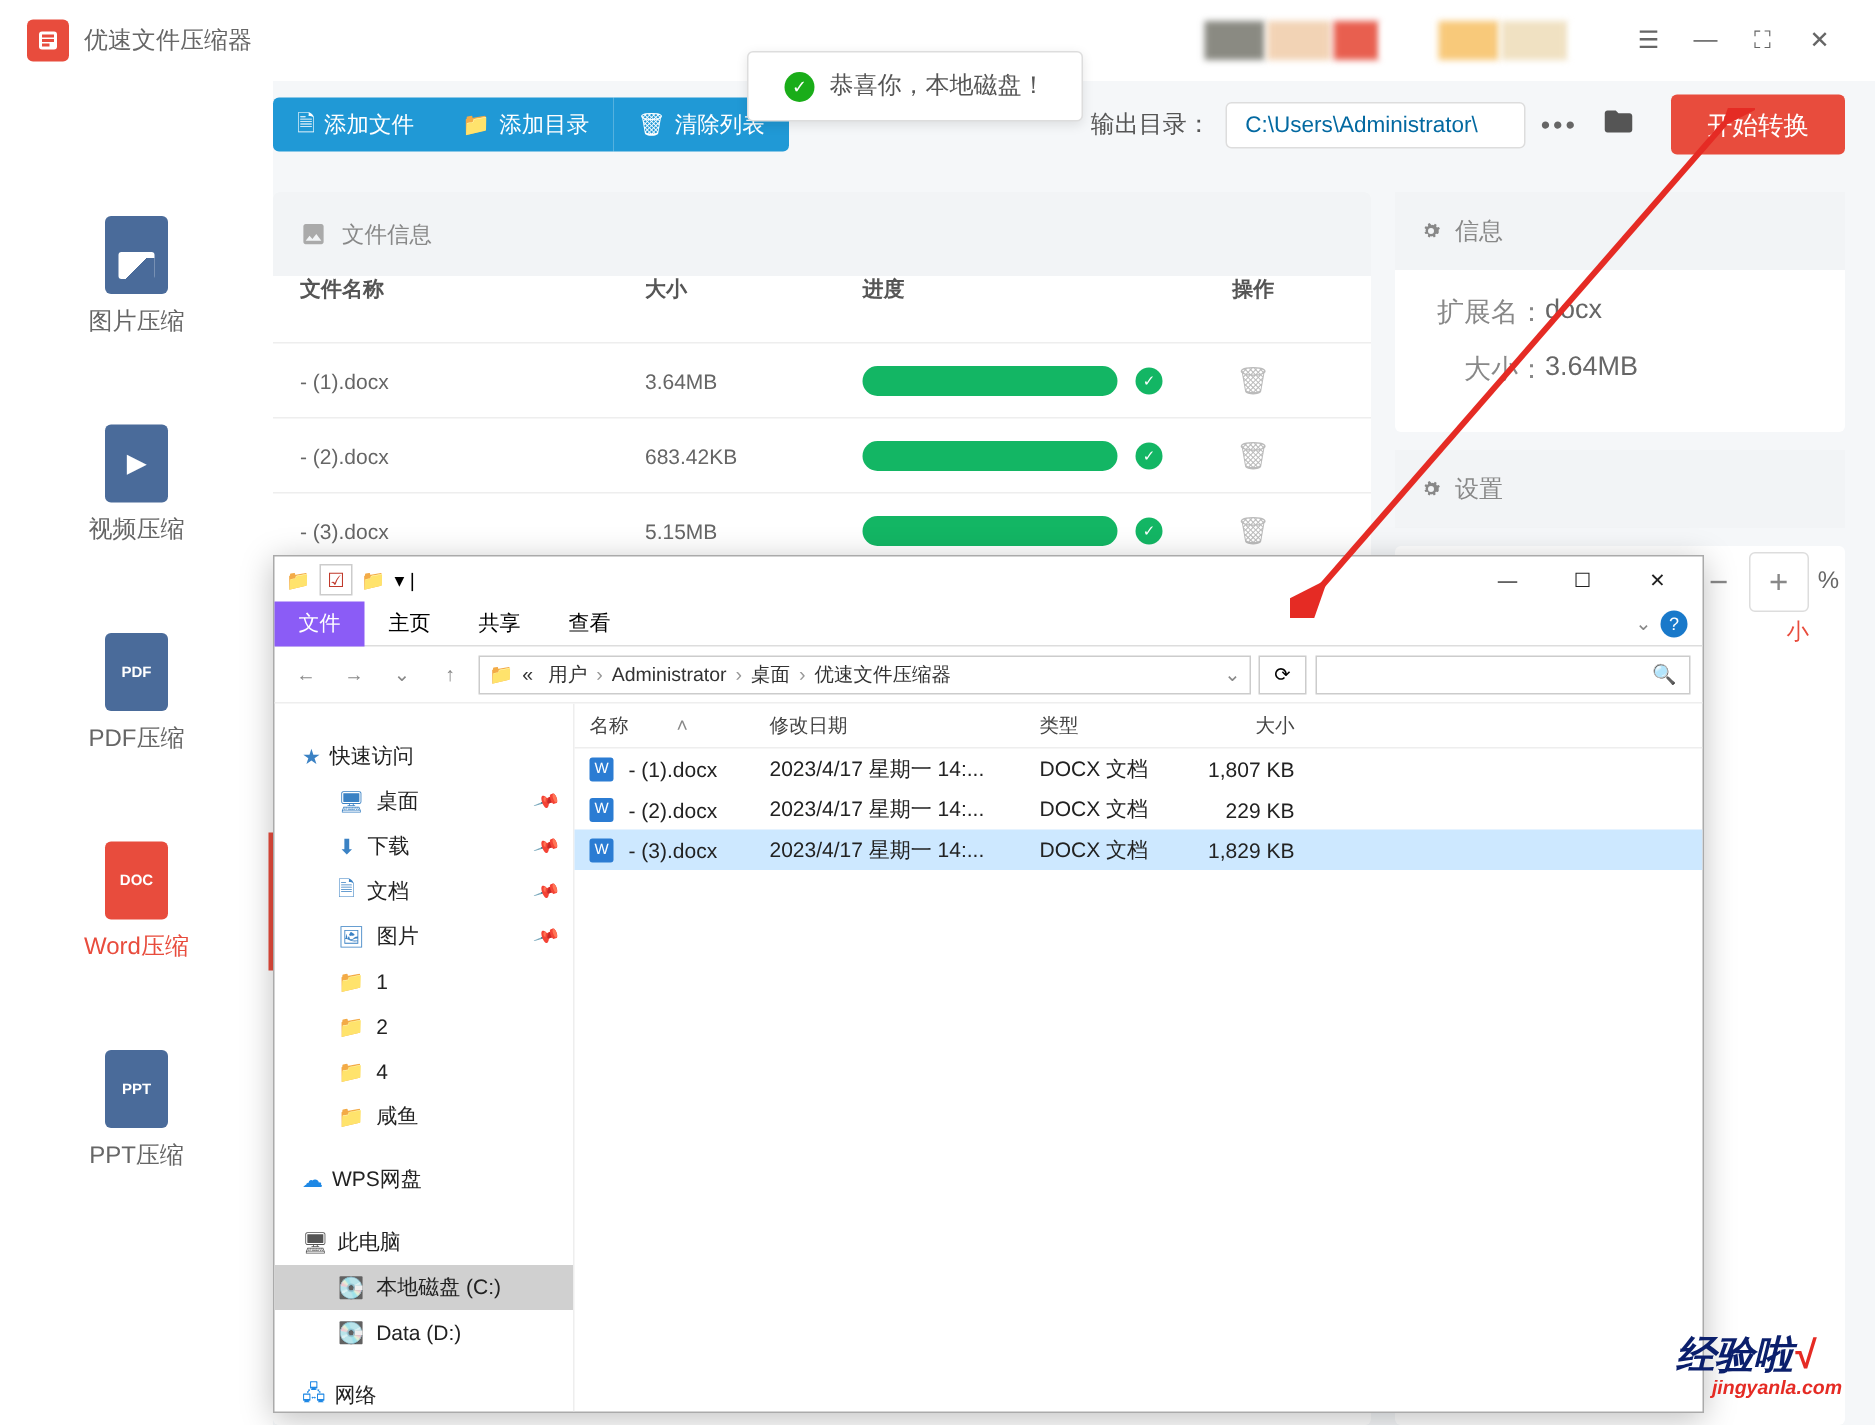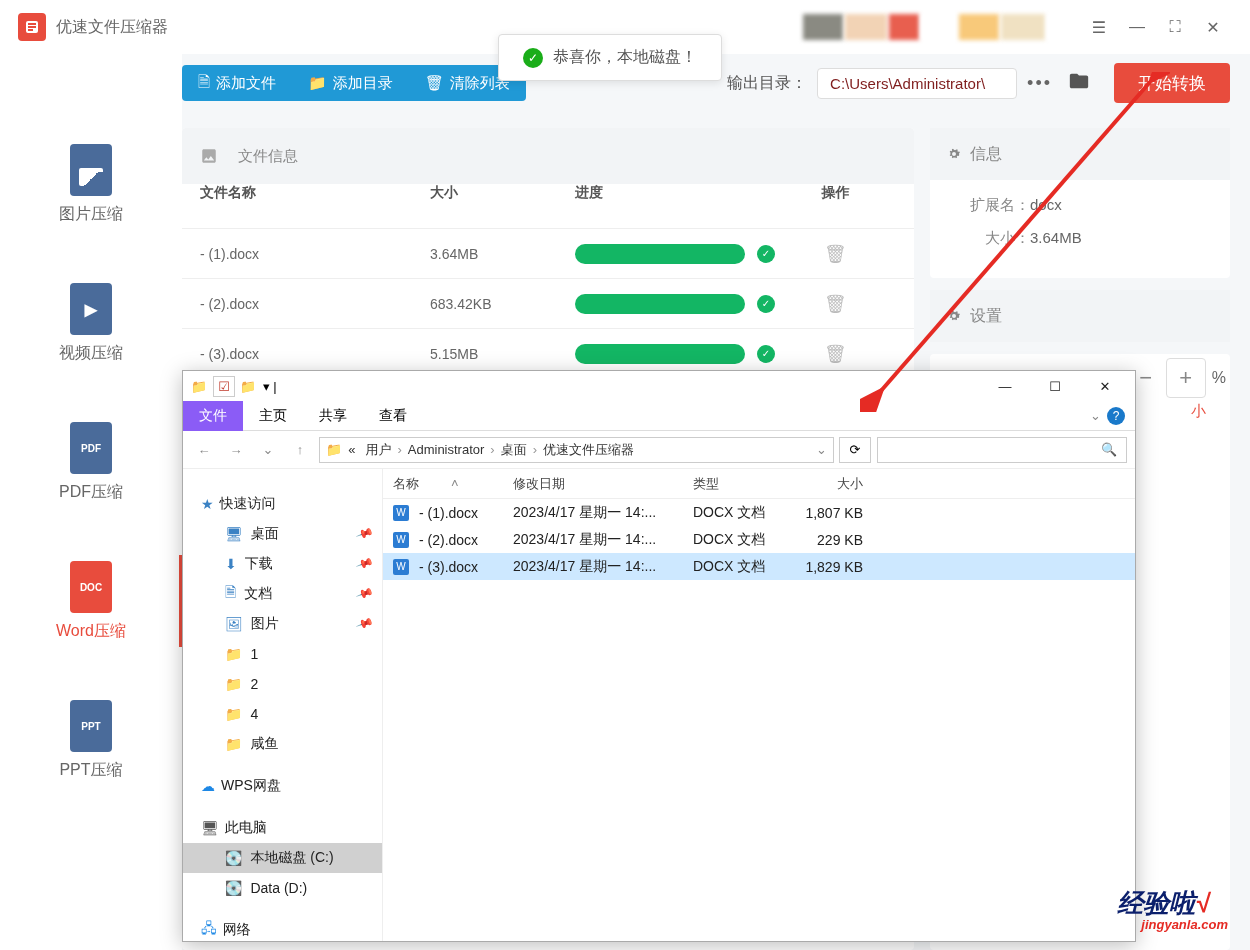--- a/index.html
+++ b/index.html
@@ -35,48 +35,48 @@
 .side-icon.doc{background:#e84c3d;}
 
 
 .content { flex: 1; background: #f5f7f9; display: flex; flex-direction: column; padding-right: 20px; }
 .toolbar { height: 58px; display: flex; align-items: center; gap: 0; }
 .tb-btn { height: 36px; padding: 0 16px; display: flex; align-items: center; gap: 6px; background: #2099d6; color: #fff; font-size: 15px; cursor: pointer; }
 .tb-btn:first-child { border-top-left-radius: 4px; border-bottom-left-radius: 4px; }
 .tb-btn:nth-child(3) { border-top-right-radius: 4px; border-bottom-right-radius: 4px; }
 .toolbar .spacer { flex: 1; }
 .out-label { color: #555; font-size: 16px; margin-right: 10px; }
-.out-path { background: #fff; border: 1px solid #ddd; border-radius: 4px; padding: 6px 12px; color: #7f1d1d; font-size: 15px; width: 200px; }
+.out-path { background: #fff; border: 1px solid #ddd; border-radius: 4px; padding: 6px 12px; color: #0369a1; font-size: 15px; width: 200px; }
 .dots { padding: 0 10px; color: #666; font-size: 18px; cursor: pointer; letter-spacing:2px;}
 .folder-ic { color: #666; cursor: pointer; padding:0 6px;}
 .start-btn { height: 40px; padding: 0 24px; background: #e84c3d; color: #fff; font-size: 17px; border-radius: 4px; display: flex; align-items: center; cursor: pointer; margin-left: 18px; }
 
 
 .toast { position: absolute; top: 34px; left: 498px; background: #fff; border: 1px solid #ddd; border-radius: 4px; padding: 12px 24px; display: flex; align-items: center; gap: 10px; box-shadow: 0 2px 8px rgba(0,0,0,0.1); z-index: 5; }
 .toast .check { width: 20px; height: 20px; background: #1aad19; border-radius: 50%; display: flex; align-items: center; justify-content: center; color: #fff; font-size: 12px; }
 .toast span { color: #555; font-size: 16px; }
 
 
 .panels { flex: 1; display: flex; gap: 16px; margin-top: 16px; }
 .left-panel { flex: 1; background: #fff; border-radius: 4px; display: flex; flex-direction: column; overflow:hidden;}
 .right-panel { width: 300px; display: flex; flex-direction: column; gap: 12px; }
-.panel-head { height: 56px; display: flex; align-items: center; gap: 20px; padding: 0 18px; color: #888; background:#f2f4f6; font-size:15px;}
+.panel-head { height: 56px; display: flex; align-items: center; gap: 10px; padding: 0 18px; color: #888; background:#f2f4f6; font-size:15px;}
 .table-head { height: 44px; display: flex; align-items: flex-start; padding: 0 18px; color: #555; font-weight: bold; font-size: 14px;}
 .table-row { height: 50px; display: flex; align-items: center; padding: 0 18px; color: #666; border-top: 1px solid #eee; font-size:14px;}
 .col-name { flex: 0 0 230px; }
 .col-size { flex: 0 0 125px; }
 .col-prog { flex: 0 0 200px; display:flex;align-items:center;gap:12px;margin-left:20px;}
 .col-op { flex: 1; display: flex; justify-content: center; }
 .prog-bar{height:20px;flex:1;background:#13b664;border-radius:12px;}
 .chk{width:18px;height:18px;background:#13b664;border-radius:50%;display:flex;align-items:center;justify-content:center;color:#fff;font-size:10px;}
 .trash{color:#bbb;cursor:pointer;font-size:18px;}
 
 .info-card { background: #fff; border-radius: 4px; }
 .info-head { height: 52px; display: flex; align-items: center; gap: 8px; padding: 0 16px; color: #888; background:#f2f4f6;}
-.info-body { padding: 16px 20px; color: #666; font-size: 15px; }
+.info-body { padding: 16px 20px; color: #666; font-size: 18px; }
 .info-row { display: flex; margin-bottom: 14px; }
 .info-row .lbl { width: 80px; text-align: right; color: #888; }
 
 .settings-area{background:#fff;border-radius:4px;flex:1;}
 .pct-row{display:flex;align-items:center;justify-content:flex-end;gap:0;padding:4px;}
 .pct-btn{width:40px;height:40px;display:flex;align-items:center;justify-content:center;color:#888;font-size:22px;cursor:pointer;}
 .pct-btn.plus{border:1px solid #ddd;border-radius:4px;}
 .pct-sym{color:#666;font-size:16px;margin-left:6px;}
 .size-txt{color:#e84c3d;font-size:15px;text-align:right;padding-right:24px;}
 

